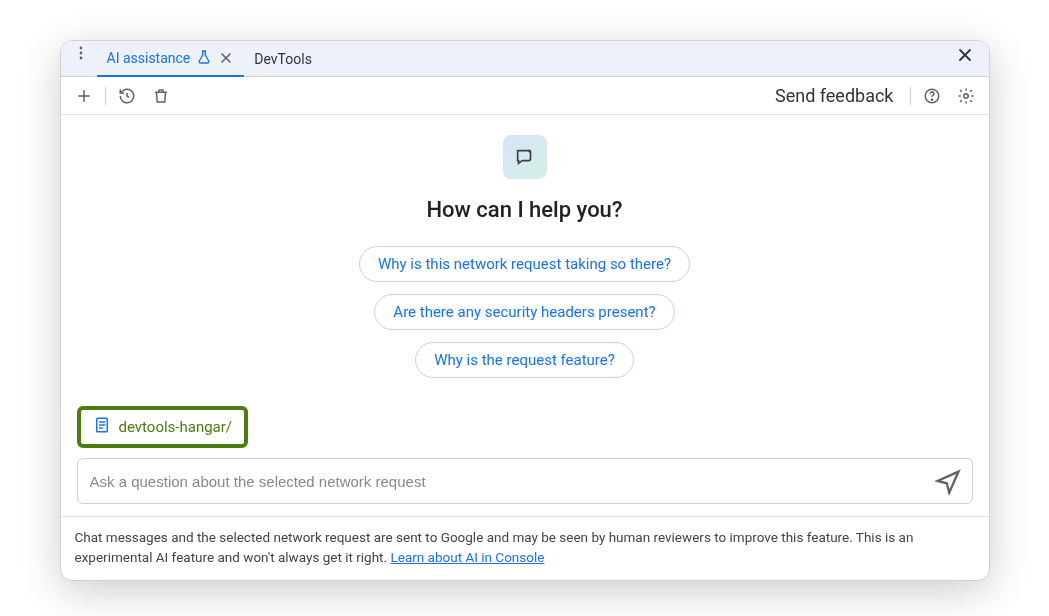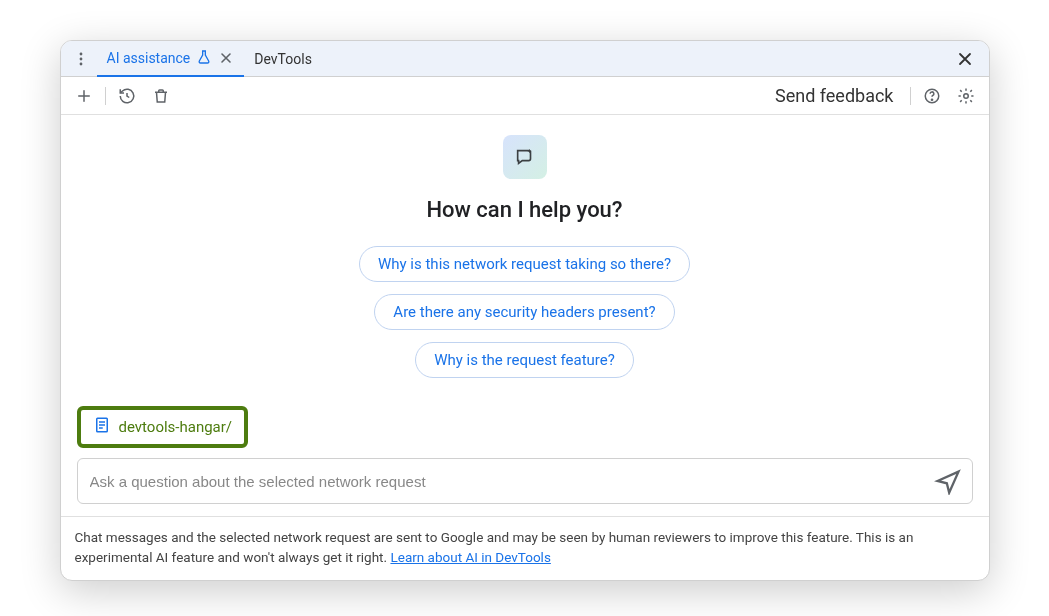--- a/index.html
+++ b/index.html
@@ -13,21 +13,20 @@
     width: 930px;
     margin: 0 auto;
     border: 1px solid #d0d0d0;
     border-radius: 12px;
     overflow: hidden;
     box-shadow: 0 10px 40px rgba(0,0,0,0.2);
     background: #fff;
   }
   .tabbar {
     display: flex;
-    align-items: center;
     background: #edf2fa;
     height: 36px;
     border-bottom: 1px solid #d0d0d0;
     padding: 0 4px;
   }
   .kebab {
     width: 24px;
     height: 24px;
     display: flex;
     align-items: center;
@@ -289,16 +288,16 @@
       <input type="text" placeholder="Ask a question about the selected network request" style="">
       <div class="send-btn">
         <svg viewBox="0 0 24 24" fill="none" stroke="#5f6368" stroke-width="2">
             <path d="M3 12l18-8-8 18-2-8-8-2z"></path>
           </svg>
       </div>
     </div>
   </div>
 
   <div class="footer">
-    <span>Chat messages and the selected network request are sent to Google and may be seen by human reviewers to improve this feature. This is an experimental AI feature and won't always get it right. </span><a>Learn about AI in DevTools</a>
+    <span>Chat messages and the selected network request are sent to Google and may be seen by human reviewers to improve this feature. This is an experimental AI feature and won't always get it right. </span><a>Learn about AI in Console</a>
   </div>
 
 </div>
 
 </body></html>

